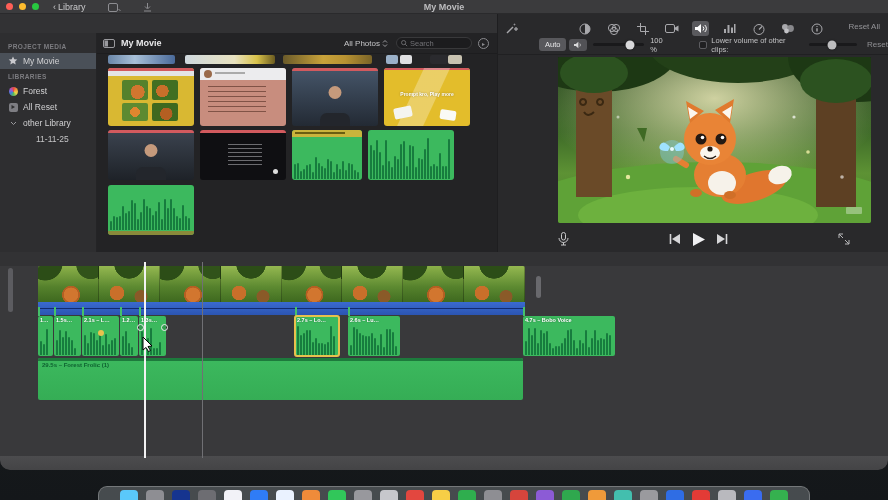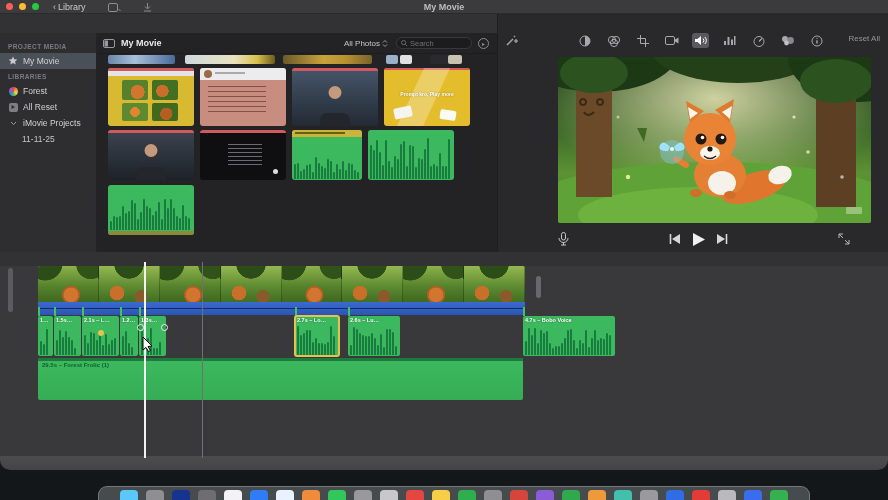--- a/index.html
+++ b/index.html
@@ -22,21 +22,21 @@
   .tab.active{background:#4a4a4d;color:#ededee}
 
   
   .sidebar{position:absolute;left:0;top:33px;width:97px;height:219px;background:#2e2e30;border-right:1px solid #242426;padding-top:6px}
   .side-h{color:#7c7c80;font-size:6.5px;font-weight:bold;letter-spacing:.4px;padding:4px 0 3px 8px}
   .side-item{display:flex;align-items:center;gap:5px;color:#d2d2d4;font-size:8.5px;height:16px;padding-left:8px}
   .side-item.selected{background:#4a5058}
   .side-item .sicon{width:10px;height:10px;display:inline-flex;align-items:center;justify-content:center;flex:0 0 10px}
   .flower{width:9px;height:9px;border-radius:50%;background:conic-gradient(#e5484d,#f0a23a,#ead54a,#58b85c,#3f7fd6,#9a5bd4,#e5484d)}
   .evbox{width:9px;height:9px;border-radius:2px;background:#7e7e83;display:flex;align-items:center;justify-content:center}
-  .sub{padding-left:22px;color:#c4c4c6}
+  .sub{padding-left:36px;color:#c4c4c6}
 
   
   .browser{position:absolute;left:97px;top:33px;width:400px;height:219px;background:#232325}
   .browser-head{position:absolute;left:0;top:0;width:100%;height:21px;display:flex;align-items:center;border-bottom:1px solid #1d1d1f}
   .browser-title{color:#e8e8ea;font-size:9px;font-weight:bold;margin-left:6px}
   .allclips{margin-left:auto;color:#c6c6c8;font-size:8px;display:flex;align-items:center;gap:2px}
   .search{margin-left:8px;width:76px;height:12px;background:#1c1c1e;border:1px solid #39393b;border-radius:7px;display:flex;align-items:center;padding:0 4px;gap:2px}
   .search input{flex:1;min-width:0;background:transparent;border:none;outline:none;color:#cccccd;font-size:7.5px;font-family:"Liberation Sans",sans-serif}
   .search input::placeholder{color:#717175}
   .clockbtn{margin:0 8px 0 6px;width:11px;height:11px;border:1px solid #8a8a8e;border-radius:50%;display:flex;align-items:center;justify-content:center;color:#8a8a8e;font-size:6px}
@@ -47,21 +47,21 @@
   .person{position:absolute;bottom:0;left:50%;transform:translateX(-50%);width:34px;height:26px}
   .person::before{content:'';position:absolute;top:0;left:50%;transform:translateX(-50%);width:13px;height:13px;border-radius:50%;background:#c59a7c}
   .person::after{content:'';position:absolute;bottom:0;left:50%;transform:translateX(-50%);width:30px;height:13px;border-radius:7px 7px 0 0;background:#23262c}
   .waveform{position:absolute;left:2px;right:2px;bottom:1px;display:flex;align-items:flex-end;gap:1px;overflow:hidden}
   .waveform i{flex:0 0 2px;background:#177c3e;border-radius:1px 1px 0 0}
   .green{background:#3cb95e}
   .caption{position:absolute;top:40%;left:0;right:0;text-align:center;color:#fff;font-size:5px;font-weight:bold;text-shadow:0 0 2px rgba(0,0,0,.4)}
 
   
   .rpanel{position:absolute;left:497px;top:14px;width:391px;height:238px;background:#29292b;border-left:1px solid #1e1e20}
-  .adjrow{position:absolute;left:0;top:16px;width:100%;height:21px;display:flex;align-items:center}
+  .adjrow{position:absolute;left:0;top:4px;width:100%;height:21px;display:flex;align-items:center}
   .adj-icons{position:absolute;left:78px;top:0;height:21px;display:flex;align-items:center;gap:12px}
   .aicon{width:17px;height:15px;display:flex;align-items:center;justify-content:center;border-radius:3px}
   .aicon svg{display:block}
   .aicon.selected{background:#5a5a5e}
   .resetall{position:absolute;right:8px;top:4px;color:#949498;font-size:8px}
   .volrow{position:absolute;left:0;top:21px;width:100%;height:20px;display:flex;align-items:center;border-bottom:1px solid #202022}
   .pill{background:#58585c;color:#e8e8ea;font-size:7.5px;border-radius:3px;padding:2px 6px}
   .spk-pill{background:#525256;border-radius:3px;padding:2px 4px;margin-left:3px;display:flex;align-items:center}
   .slider{position:relative;height:3px;background:#19191b;border-radius:2px}
   .knob{position:absolute;top:50%;transform:translate(-50%,-50%);width:9px;height:9px;border-radius:50%;background:#d8d8da;box-shadow:0 0 2px rgba(0,0,0,.6)}
@@ -175,21 +175,21 @@
             </span>
           </span>
         <span>All Reset</span>
       </div>
       <div class="side-item">
         <span class="sicon">
             <svg width="7" height="5" viewBox="0 0 7 5">
               <path d="M1 1l2.5 2.5L6 1" stroke="#9a9a9e" fill="none"></path>
             </svg>
           </span>
-        <span>iMovie Projects</span>
+        <span>other Library</span>
       </div>
       <div class="side-item sub">
         <span>11-11-25</span>
       </div>
     </div>
 
     <div class="browser">
       <div class="browser-head">
         <span style="margin-left:6px">
           <svg width="12" height="9" viewBox="0 0 12 9">
@@ -411,20 +411,39 @@
           <span class="aicon">
             <svg width="12" height="12" viewBox="0 0 12 12">
                 <circle cx="6" cy="6" r="5" fill="none" stroke="#a8a8ac"></circle>
                 <path d="M6 3.2v.9M6 5.2v3.4" stroke="#a8a8ac" stroke-width="1.4"></path>
               </svg>
           </span>
         </span>
         <span class="resetall">Reset All</span>
       </div>
 
+      <div class="volrow">
+        <span class="pill" style="margin-left:41px">Auto</span>
+        <span class="spk-pill">
+          <svg width="10" height="8" viewBox="0 0 13 11">
+              <path d="M1 4h2.5L7 1v9L3.5 7H1z" fill="#d8d8da"></path>
+              <path d="M9 3.5a3 3 0 0 1 0 4" stroke="#d8d8da" fill="none"></path>
+            </svg>
+        </span>
+        <span class="slider" style="width:51px;margin-left:6px">
+          <span class="knob" style="left:72%"></span>
+        </span>
+        <span class="pct">100 %</span>
+        <span class="chk" style="margin-left:28px"></span>
+        <span class="lowlbl">Lower volume of other clips:</span>
+        <span class="slider" style="width:48px;margin-left:5px">
+          <span class="knob" style="left:48%;background:#bdbdbf"></span>
+        </span>
+        <span class="resettxt">Reset</span>
+      </div>
 
       <div class="viewer">
         <svg width="313" height="166" viewBox="0 0 313 166">
           <defs>
             <linearGradient id="bg" x1="0" y1="0" x2="0" y2="1">
               <stop offset="0" stop-color="#24431c"></stop>
                 <stop offset=".45" stop-color="#3e6a28"></stop>
                 <stop offset=".7" stop-color="#5d9234"></stop>
                 <stop offset="1" stop-color="#47802a"></stop>
             </linearGradient>

